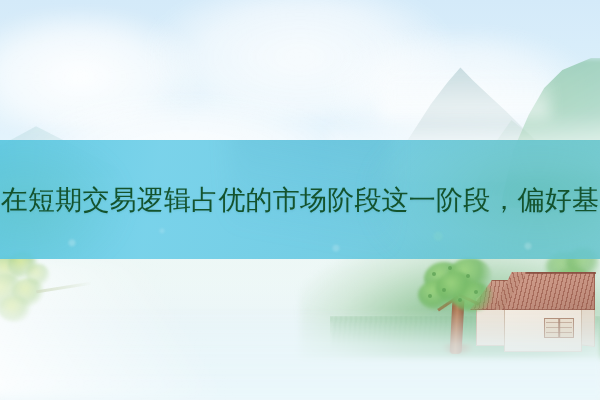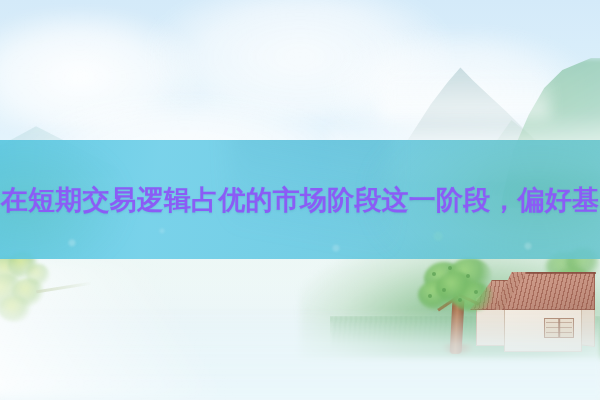--- a/index.html
+++ b/index.html
@@ -311,23 +311,23 @@
 
   
   #headline {
     position:absolute; left:0; top:140px; width:600px; height:119px;
     display:flex; flex-direction:column;
     align-items:center; justify-content:center;
     gap:2px;
     padding:0 14px;
   }
   .headline-line {
-    color:#8b5cf6;
+    color:#14532d;
     font-size:27px;
-    font-weight:bold;
+    font-weight:normal;
     line-height:38px;
     letter-spacing:.2px;
     text-align:right;
     white-space:nowrap;
     text-shadow:0 1px 2px rgba(70,150,175,.28);
   }
 </style>
 </head>
 <body>
 

